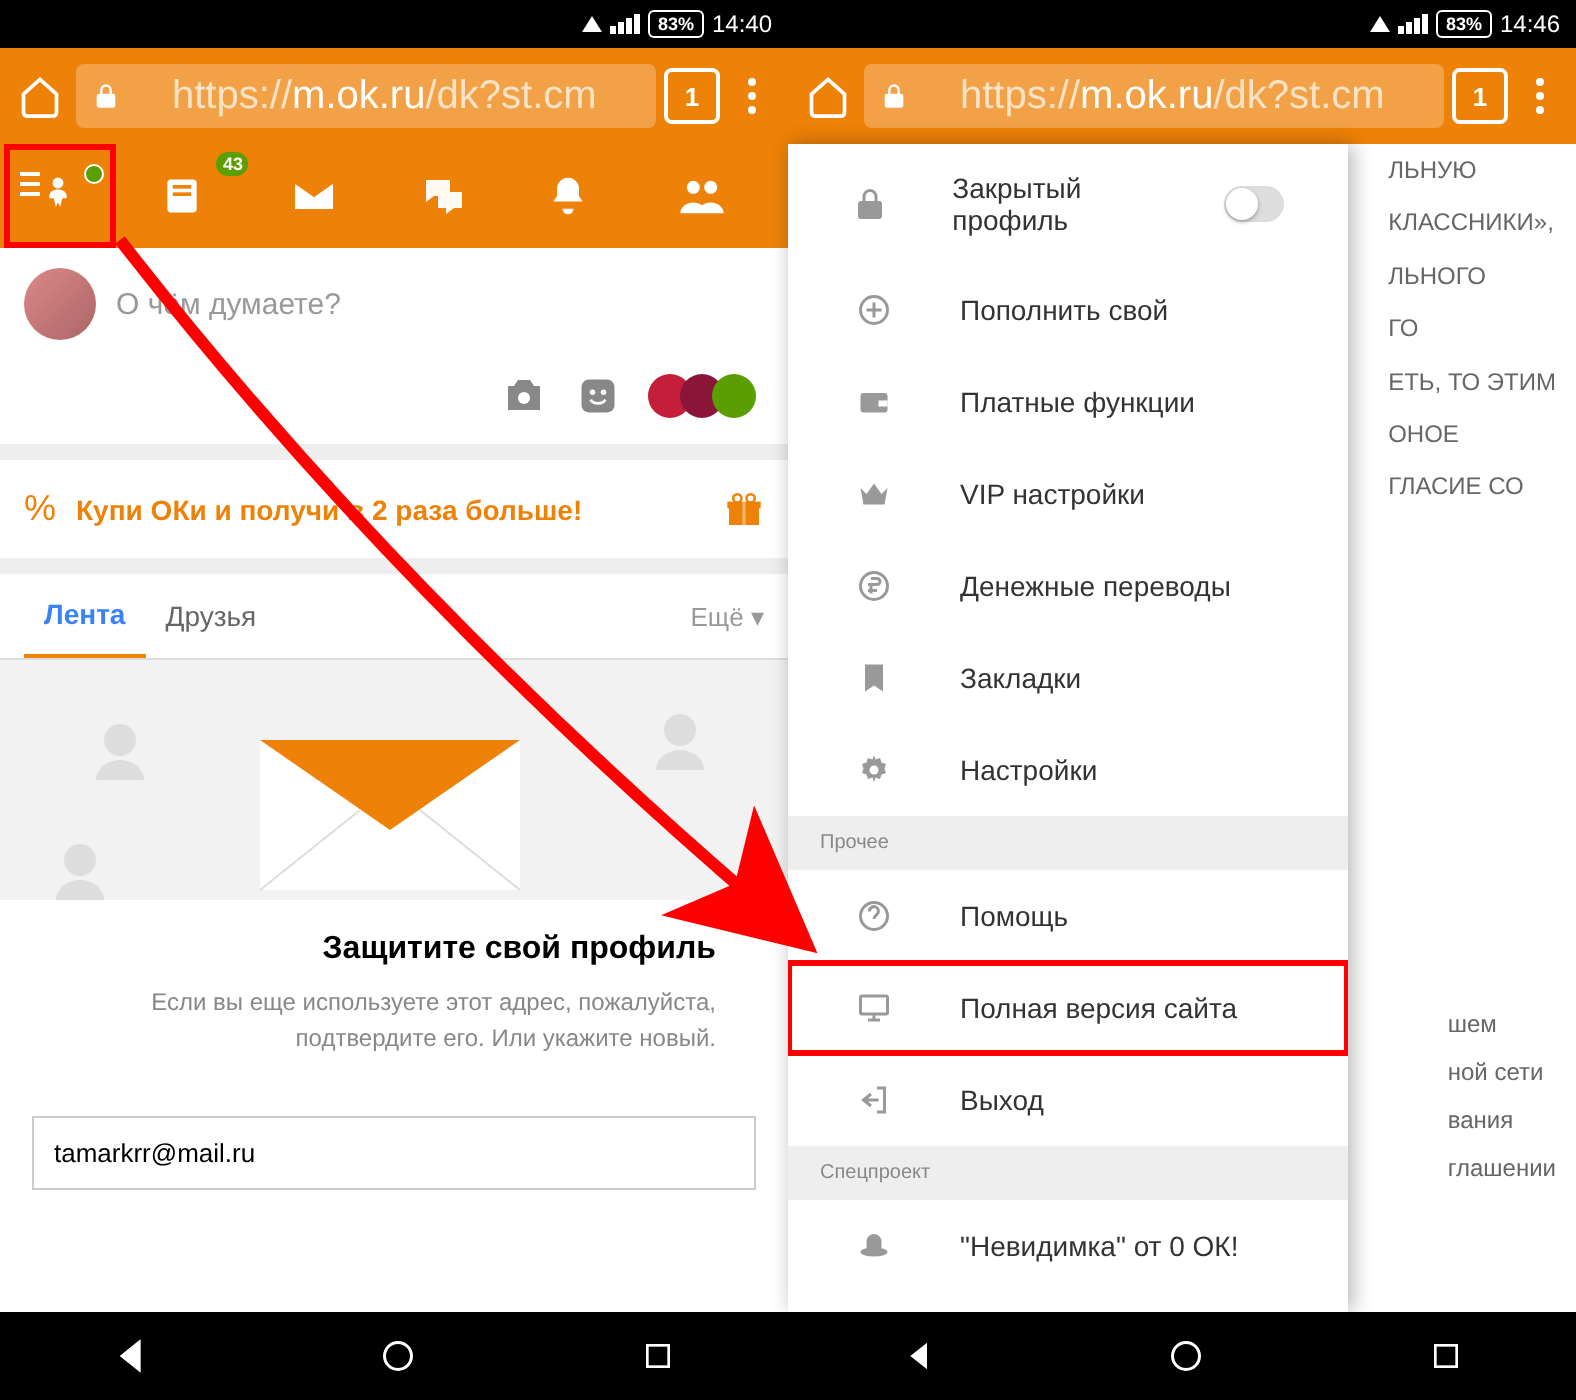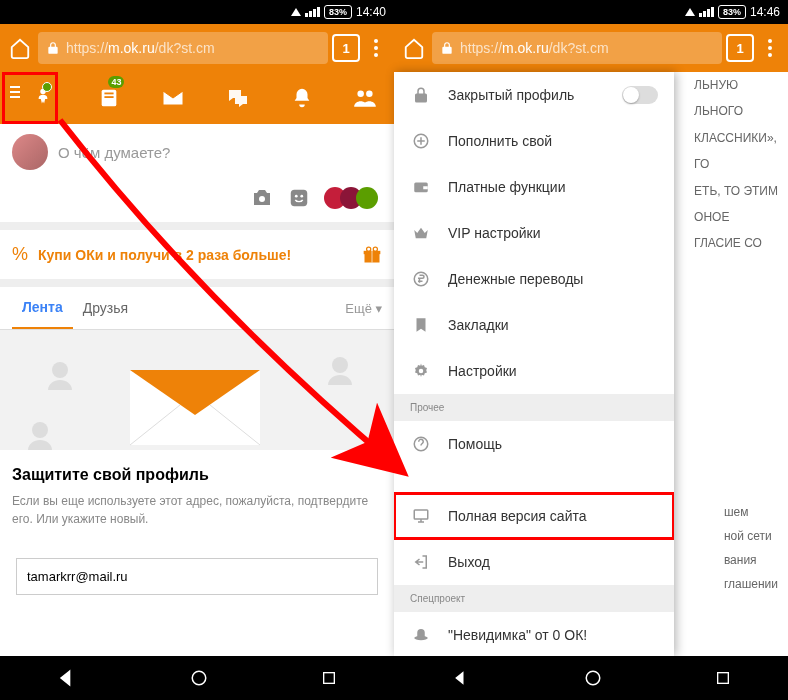--- a/index.html
+++ b/index.html
@@ -12,29 +12,29 @@
     .tri { width: 0; height: 0; border-left: 5px solid transparent; border-right: 5px solid transparent; border-bottom: 8px solid #fff; }
     .signal { display: flex; align-items: flex-end; gap: 1px; }
     .signal span { width: 3px; background: #fff; }
     .signal span:nth-child(1){height:4px}.signal span:nth-child(2){height:6px}.signal span:nth-child(3){height:8px}.signal span:nth-child(4){height:10px}
     .battery { border: 1px solid #fff; border-radius: 3px; padding: 1px 4px; font-size: 9px; font-weight: bold; }
     
     
     .browser-bar { background: #ee8208; height: 48px; display: flex; align-items: center; padding: 0 6px; gap: 4px; }
     .browser-bar .home-ic { width: 28px; height: 28px; color: #fff; display: flex; align-items: center; justify-content: center; }
     .url-box { flex: 1; background: rgba(255,255,255,0.25); border-radius: 4px; height: 32px; display: flex; align-items: center; padding: 0 8px; gap: 6px; overflow: hidden; }
-    .url-text { color: #fff; font-size: 14px; white-space: nowrap; }
+    .url-text { color: #fff; font-size: 20px; white-space: nowrap; margin-left: 20px; }
     .url-text .dim { color: rgba(255,255,255,0.7); }
     .tab-count { width: 28px; height: 28px; border: 2px solid #fff; border-radius: 4px; color: #fff; display: flex; align-items: center; justify-content: center; font-size: 13px; font-weight: bold; }
     .dots3 { width: 24px; display: flex; flex-direction: column; gap: 3px; align-items: center; }
     .dots3 span { width: 4px; height: 4px; background: #fff; border-radius: 50%; }
     
     
     .app-nav { background: #ee8208; height: 52px; display: flex; align-items: center; justify-content: space-around; padding: 0 4px; }
-    .nav-item { color: #fff; position: relative; display: flex; align-items: center; justify-content: flex-end; width: 40px; height: 40px; }
+    .nav-item { color: #fff; position: relative; display: flex; align-items: center; justify-content: flex-start; width: 40px; height: 40px; }
     .badge { position: absolute; top: -2px; right: -4px; background: #5b9e00; color: #fff; font-size: 9px; padding: 1px 3px; border-radius: 6px; font-weight: bold; }
     .green-dot { position: absolute; top: 4px; right: 4px; width: 10px; height: 10px; background: #5b9e00; border-radius: 50%; border: 1px solid #fff; }
     .highlight-box { position: absolute; border: 3px solid #ff0000; pointer-events: none; }
     
     
     .composer { background: #fff; padding: 10px 12px; display: flex; align-items: center; gap: 10px; }
     .avatar { width: 36px; height: 36px; border-radius: 50%; background: linear-gradient(135deg,#d88,#a66); }
     .composer-text { color: #999; font-size: 15px; }
     .composer-actions { display: flex; justify-content: flex-end; gap: 14px; padding: 6px 16px 12px; align-items: center; }
     .circles { display: flex; }
@@ -47,38 +47,38 @@
     .promo-ic { color: #ee8208; font-size: 18px; }
     .promo-text { color: #ee8208; font-size: 14px; font-weight: bold; flex: 1; }
     .promo-gift { color: #ee8208; font-size: 18px; }
     
     .tabs { background: #fff; display: flex; align-items: center; padding: 0 12px; border-bottom: 1px solid #ddd; }
     .tab { padding: 12px 10px; font-size: 14px; color: #666; }
     .tab.active { color: #3b82f6; font-weight: bold; border-bottom: 2px solid #ee8208; }
     .tab-more { margin-left: auto; color: #999; font-size: 13px; }
     
     .feature-banner { background: #f5f5f5; height: 120px; position: relative; overflow: hidden; }
-    .feature-text { background: #fff; padding: 16px 12px; text-align: left; }
+    .feature-text { background: #fff; padding: 16px 36px; text-align: right; }
     .feature-title { font-size: 16px; font-weight: bold; margin-bottom: 8px; }
     .feature-desc { font-size: 12px; color: #888; line-height: 1.5; }
     
     .email-box { margin: 14px 16px; border: 1px solid #ccc; padding: 10px; font-size: 13px; }
     
     
     .nav-buttons { background: #000; height: 44px; display: flex; align-items: center; justify-content: space-around; margin-top: auto; }
     .nav-btn { color: #fff; }
     
     
     .drawer { position: absolute; top: 72px; left: 0; width: 280px; bottom: 44px; background: #fff; box-shadow: 2px 0 10px rgba(0,0,0,0.3); z-index: 10; overflow-y: auto; }
-    .menu-item { display: flex; align-items: center; padding: 14px 16px; gap: 16px; font-size: 14px; color: #333; }
+    .menu-item { display: flex; align-items: center; padding: 14px 32px; gap: 32px; font-size: 14px; color: #333; }
     .menu-item .mic { width: 22px; color: #999; display: flex; justify-content: center; }
     .menu-section { background: #eee; padding: 8px 16px; font-size: 10px; color: #888; }
     .toggle { margin-left: auto; width: 36px; height: 18px; background: #ddd; border-radius: 10px; position: relative; }
     .toggle::after { content: ''; position: absolute; width: 16px; height: 16px; background: #fff; border-radius: 50%; top: 1px; left: 1px; box-shadow: 0 1px 2px rgba(0,0,0,0.3); }
-    .menu-item.boxed { outline: 3px solid #ff0000; outline-offset: -2px; margin-top: 26px; }
+    .menu-item.boxed { outline: 3px solid #ff0000; outline-offset: -2px; }
     
     .bg-text { position: absolute; top: 72px; right: 10px; font-size: 12px; color: #666; line-height: 2.2; text-align: left; z-index: 1; text-transform: uppercase; }
     .bg-text2 { position: absolute; top: 500px; right: 10px; font-size: 12px; color: #666; line-height: 2; z-index: 1; }
     
     
     .red-arrow { position: absolute; z-index: 100; pointer-events: none; }
     
     svg { display: block; }
   </style>
 </head>
@@ -286,22 +286,22 @@
     <div class="tab-count">1</div>
     <div class="dots3">
         <span></span>
         <span></span>
         <span></span>
       </div>
   </div>
 
   <div class="bg-text">
     <div>ЛЬНУЮ</div>
+    <div>КЛАССНИКИ»,</div>
     <div>ЛЬНОГО</div>
-    <div>КЛАССНИКИ»,</div>
     <div>ГО</div>
     <div>ЕТЬ, ТО ЭТИМ</div>
     <div>ОНОЕ</div>
     <div>ГЛАСИЕ СО</div>
   </div>
   <div class="bg-text2">
     <div>шем</div>
     <div>ной сети</div>
     <div>вания</div>
     <div></div>

